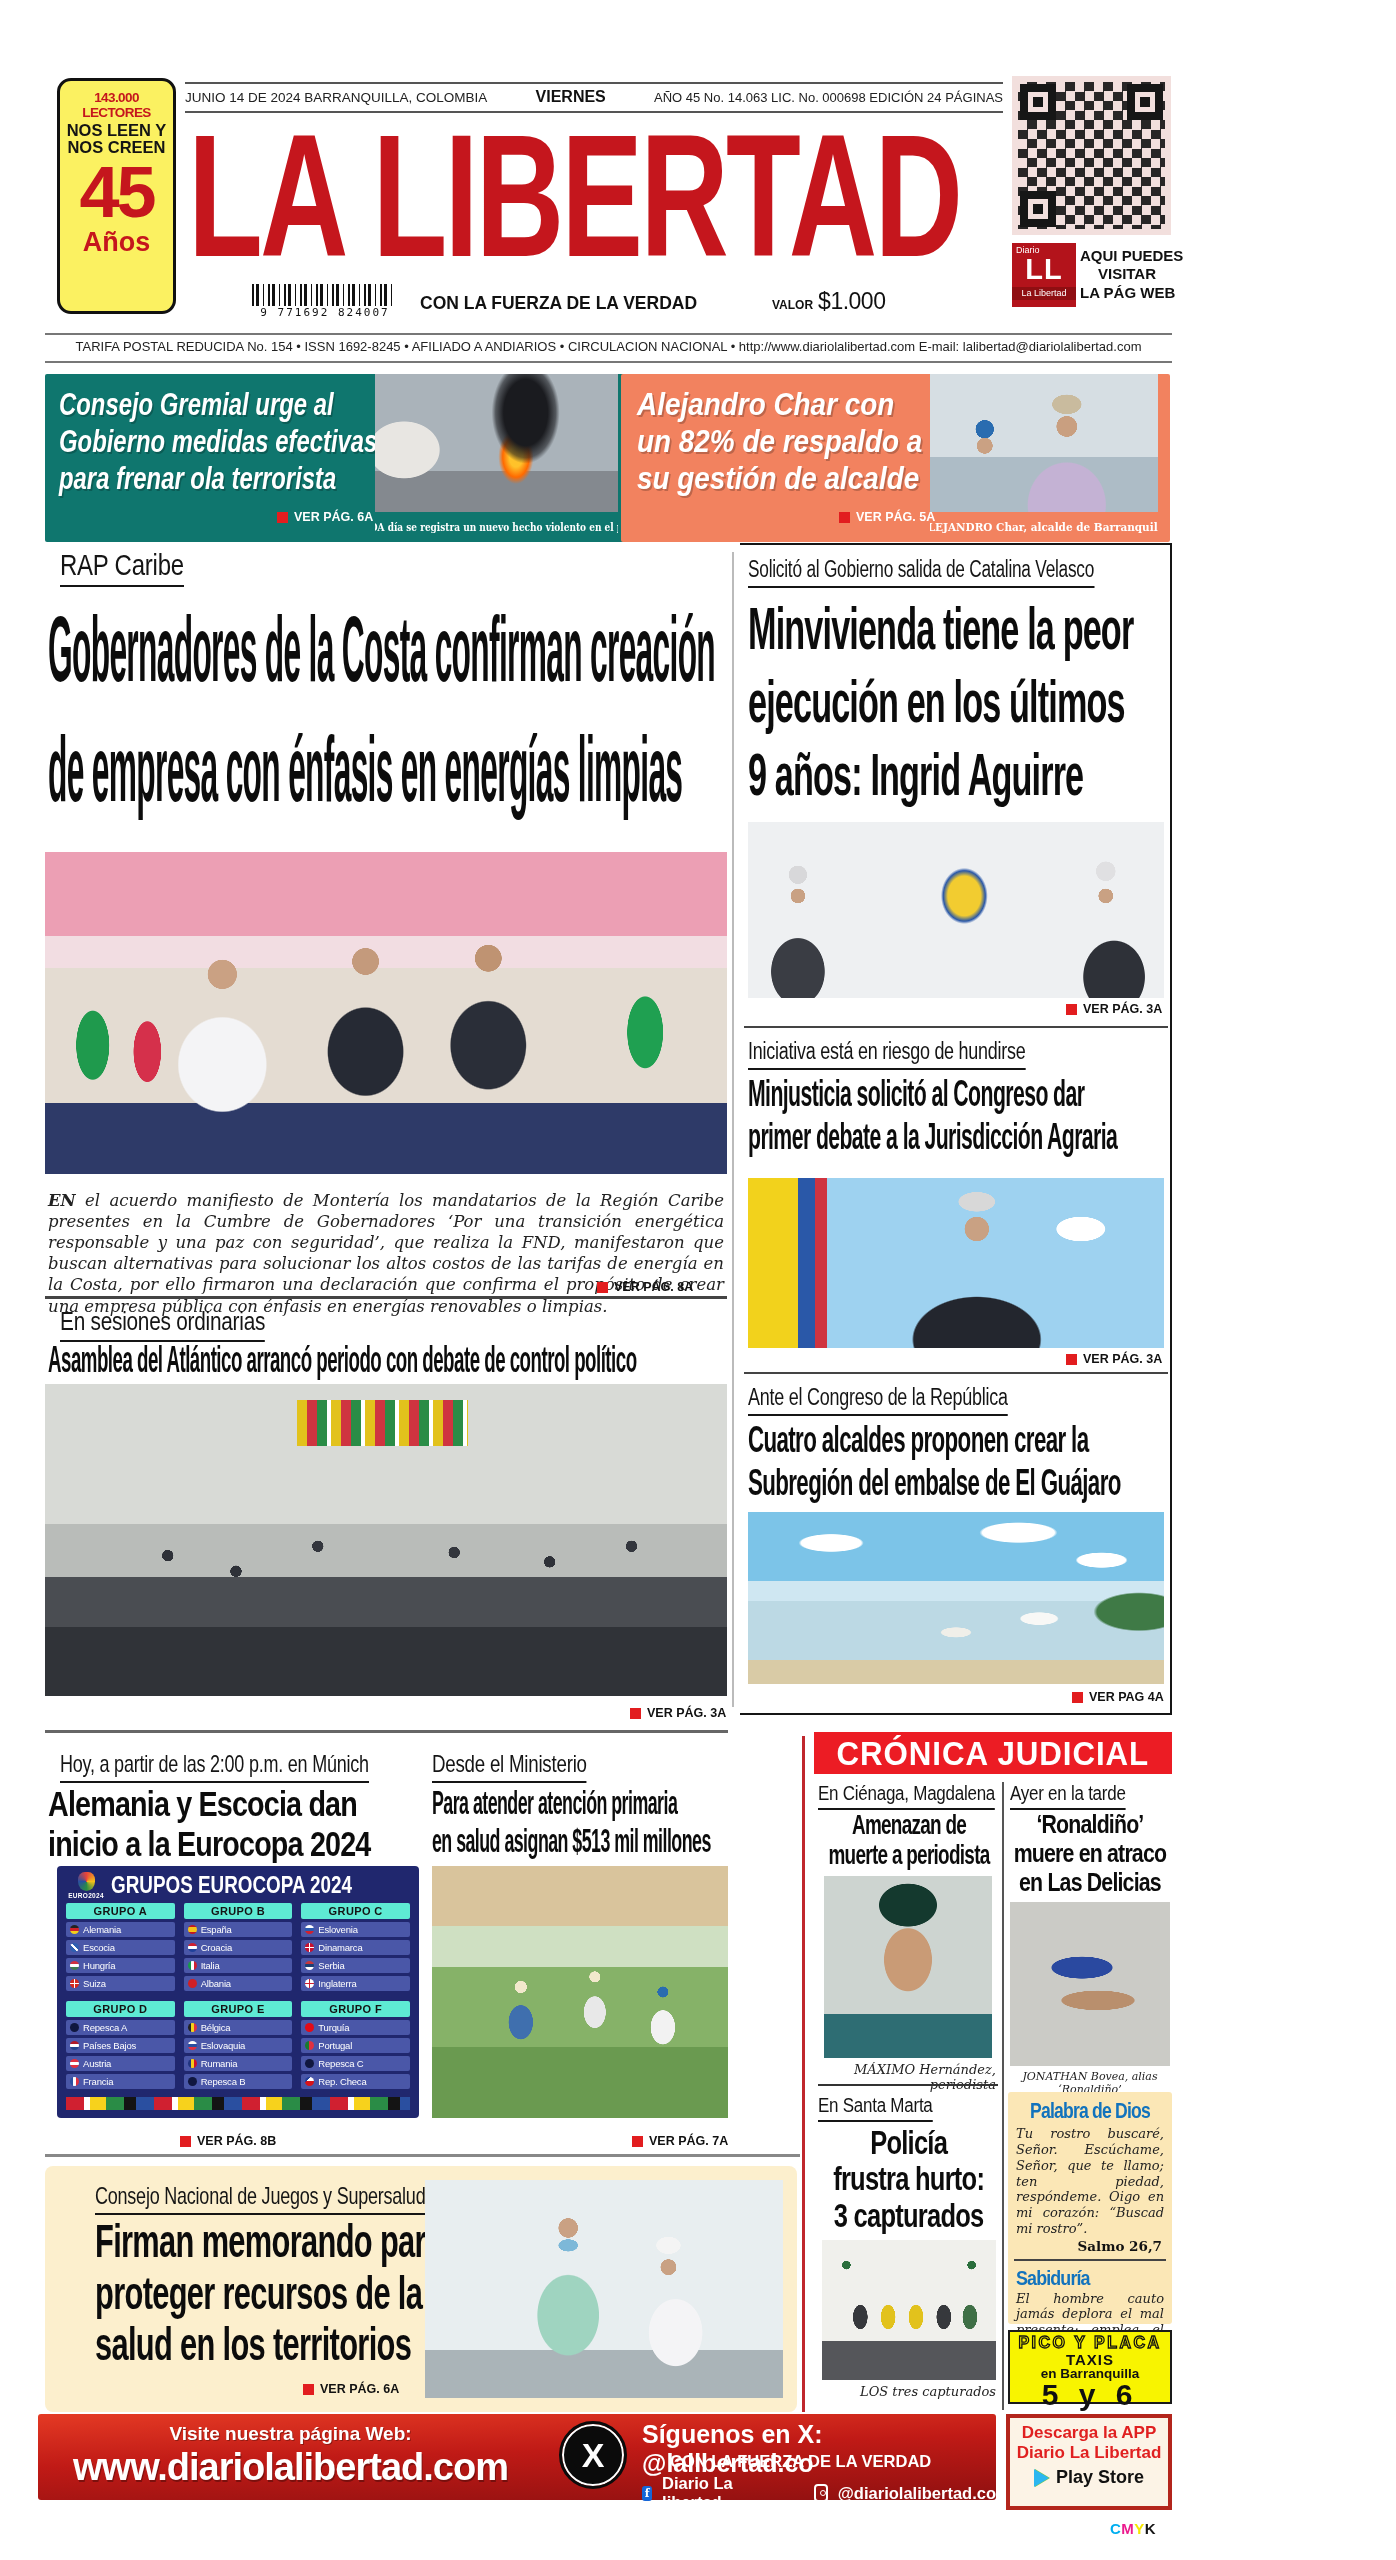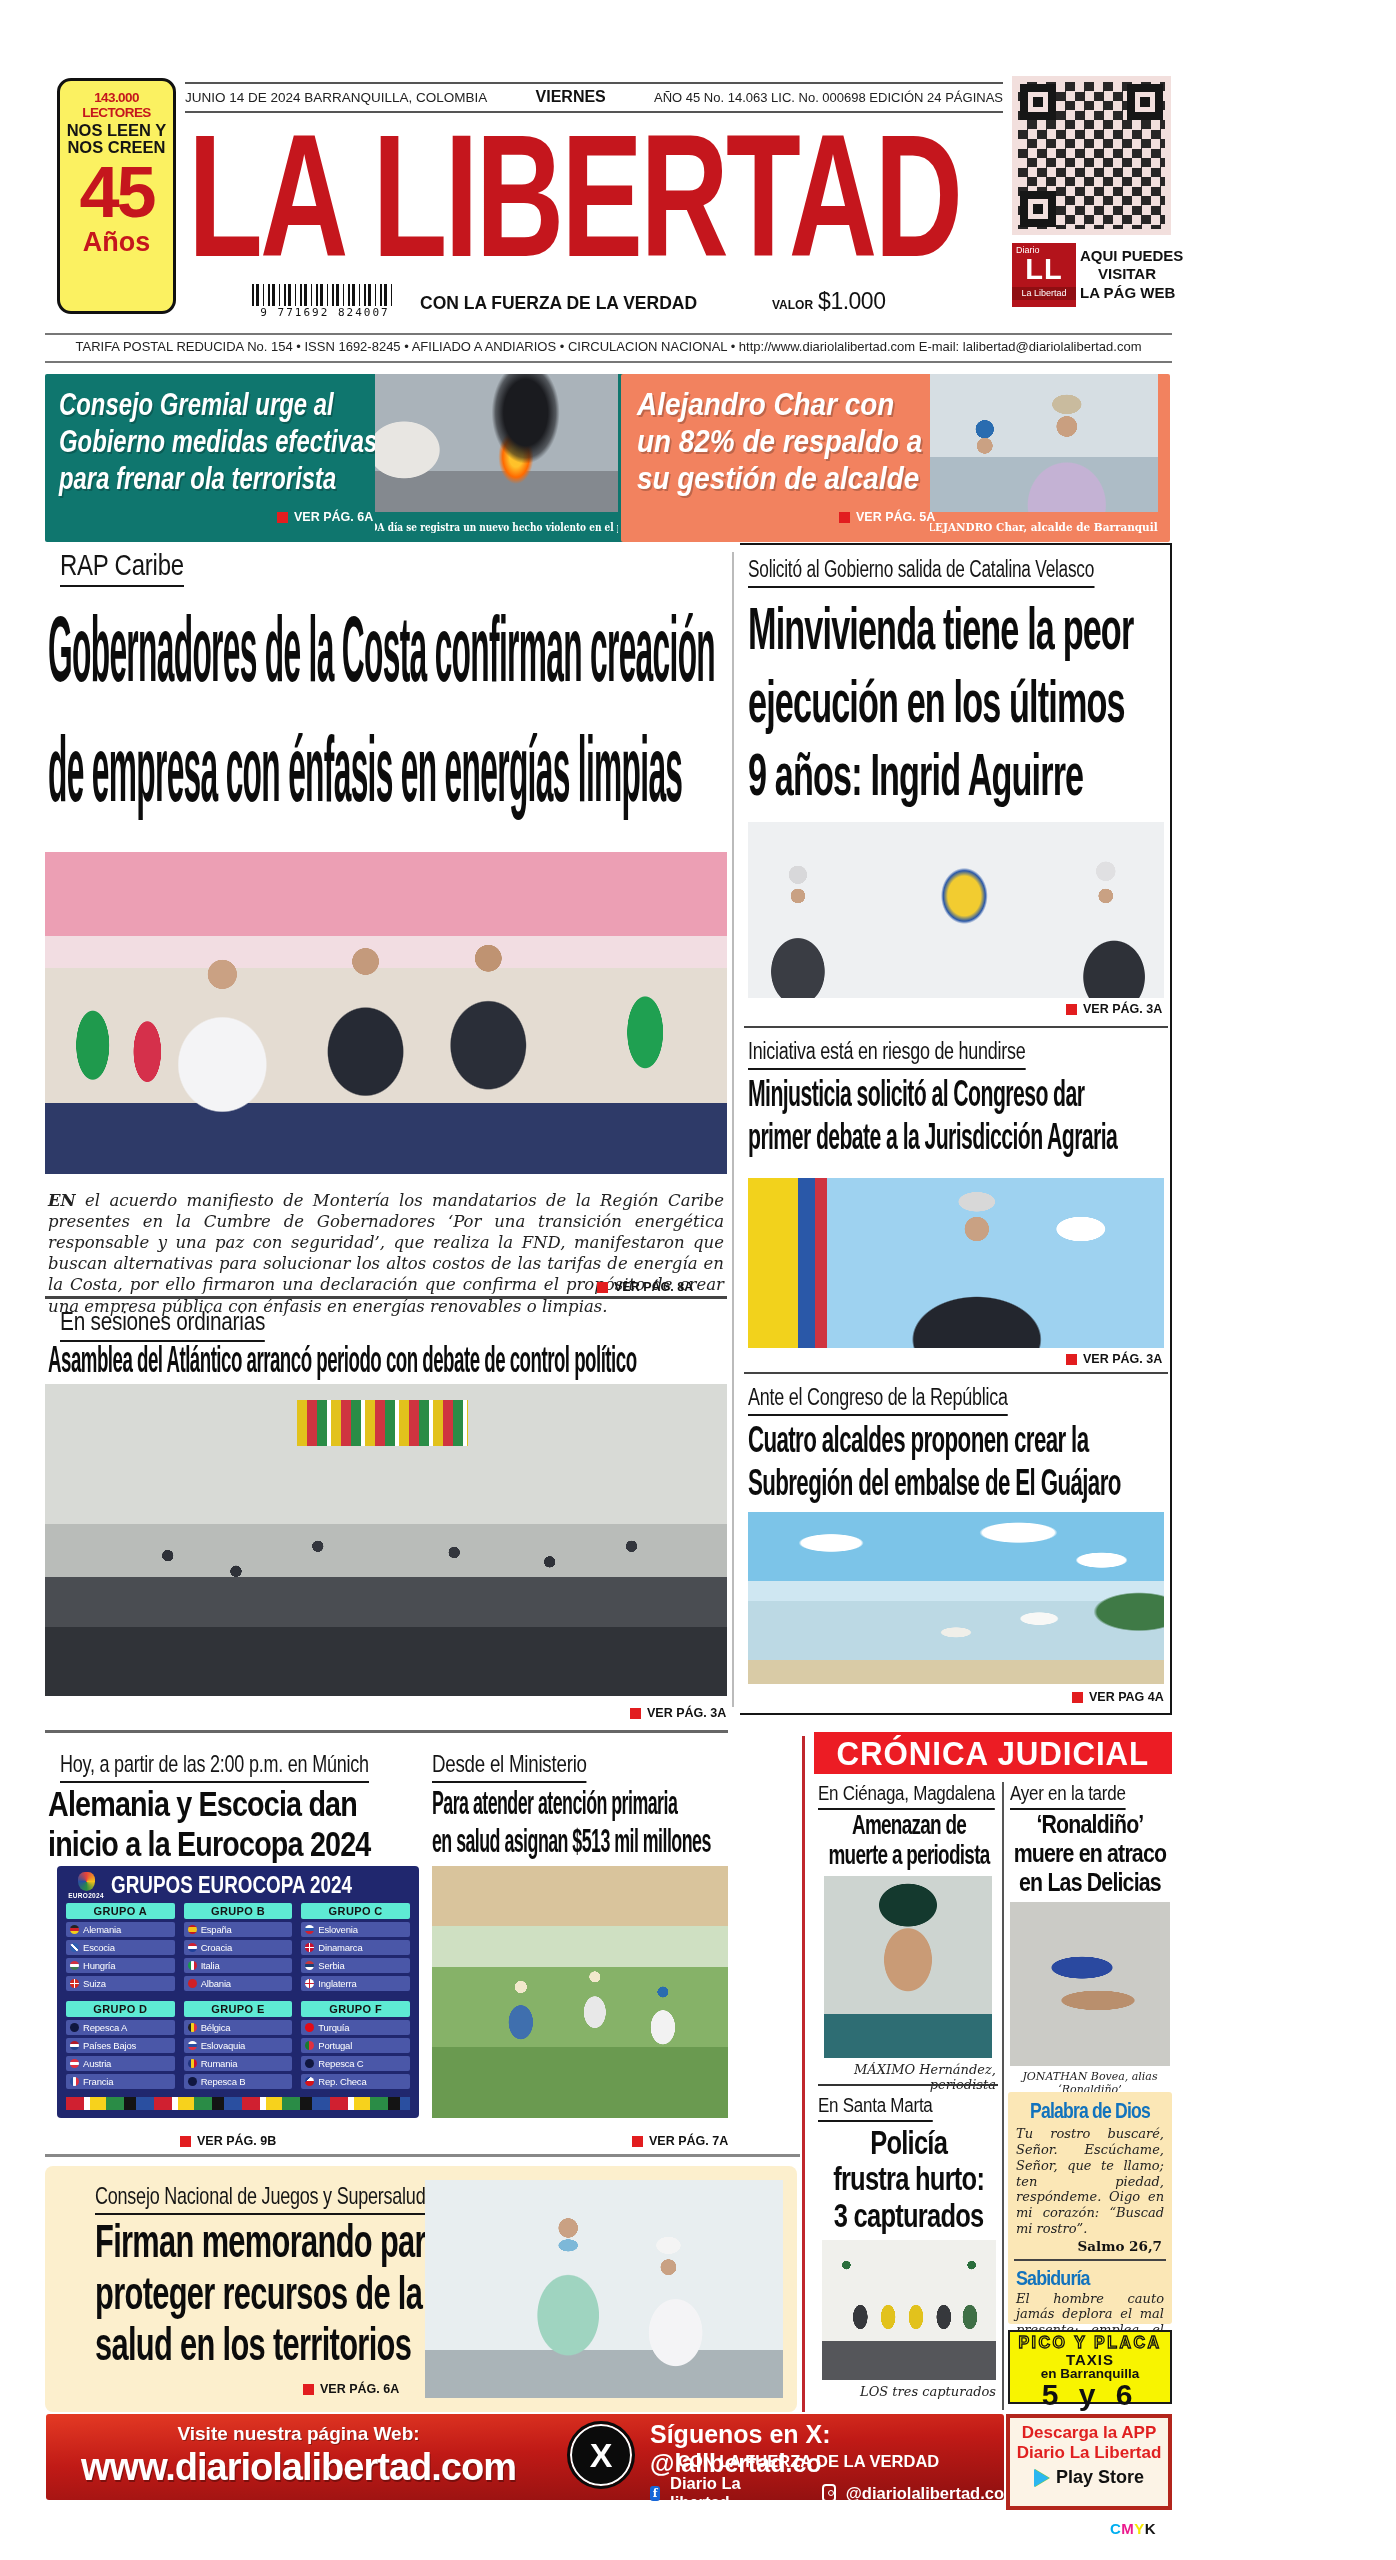--- a/index.html
+++ b/index.html
@@ -398,21 +398,21 @@
         <div class="eg-r">
             <i class="flag" style="background:linear-gradient(135deg,#20409a 30%,transparent 30%),linear-gradient(180deg,#fff 50%,#d7141a 50%);"></i>
             <span>Rep. Checa</span>
           </div>
       </div>
     </div>
     <div class="euro-flags"></div>
   </div>
   <div class="abs ref" style="left:180px;top:2134px;">
       <i class="sq"></i>
-      <b>VER PÁG. 9B</b>
+      <b>VER PÁG. 8B</b>
     </div>
 
   <div class="abs kick" style="left:432px;top:1750px;font-size:24px;">
     <span style="transform:scaleX(.78);">Desde el Ministerio</span>
   </div>
   <div class="abs hl" style="left:432px;top:1784px;font-size:33px;line-height:1.15;">
     <span style="transform:scaleX(.54);">Para atender atención primaria
 en salud asignan $513 mil millones</span>
   </div>
   <div class="ph" style="left:432px;top:1866px;width:296px;height:252px;background:
@@ -521,21 +521,21 @@
     <div style="font-family:'DejaVu Serif',serif;font-weight:bold;font-size:13px;text-align:right;padding:1px 10px 0 0;color:#111;">W. Shakespeare</div>
   </div>
 
   <div class="abs pico" style="left:1008px;top:2330px;width:164px;height:74px;box-sizing:border-box;">
     <div class="hollow" style="font-size:16px;margin-top:2px;">PICO Y PLACA</div>
     <div style="font-weight:bold;font-size:15px;line-height:1;letter-spacing:1px;color:#111;">TAXIS</div>
     <div style="font-weight:bold;font-size:13.5px;line-height:1.05;color:#111;">en Barranquilla</div>
     <div style="font-weight:bold;font-size:30px;line-height:.95;letter-spacing:6px;color:#111;">5 y 6</div>
   </div>
 
-  <div class="abs redbar" style="left:46px;top:2414px;width:958px;height:86px;">
+  <div class="abs redbar" style="left:38px;top:2414px;width:958px;height:86px;">
     <div style="position:absolute;left:30px;top:9px;width:445px;text-align:center;color:#fff;font-weight:bold;font-size:19px;text-shadow:1px 1px 0 rgba(0,0,0,.3);">Visite nuestra página Web:</div>
     <div style="position:absolute;left:30px;top:32px;width:445px;text-align:center;color:#fff;font-weight:bold;font-size:38px;letter-spacing:-1px;text-shadow:1px 2px 0 rgba(0,0,0,.3);">www.diariolalibertad.com</div>
     <div class="xcircle" style="position:absolute;left:524px;top:10px;width:58px;height:58px;font-size:34px;">X</div>
     <div style="position:absolute;left:604px;top:6px;color:#fff;font-weight:bold;font-size:25px;">Síguenos en X: @lalibertad.co</div>
     <div style="position:absolute;left:632px;top:38px;color:#fff;font-weight:bold;font-size:16.5px;">CON LA FUERZA DE LA VERDAD</div>
     <div style="position:absolute;left:604px;top:60px;display:flex;align-items:center;gap:10px;color:#fff;font-weight:bold;font-size:16.5px;">
       <span class="fbic">f</span>
       <span>Diario La libertad</span>
       <span class="igic" style="margin-left:52px;"></span>
       <span>@diariolalibertad.co</span>

